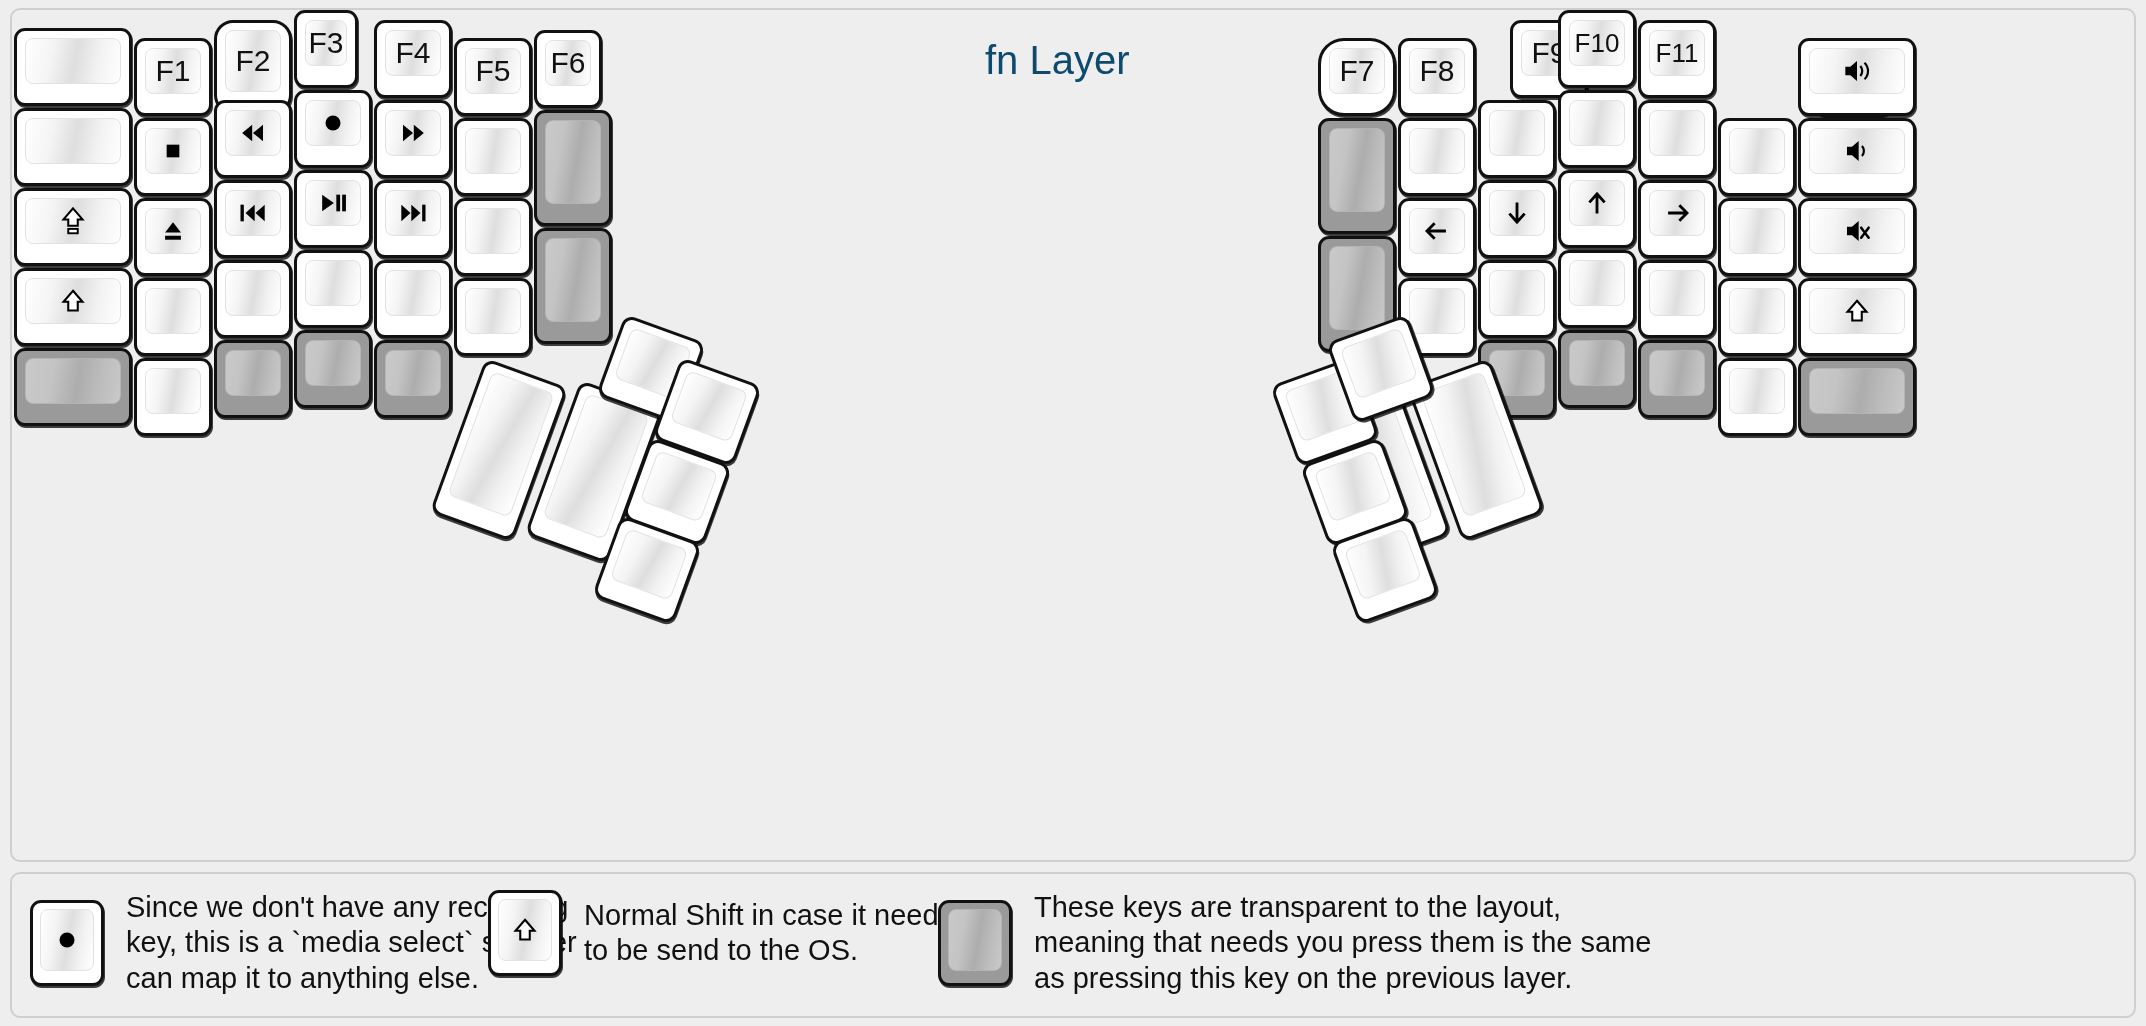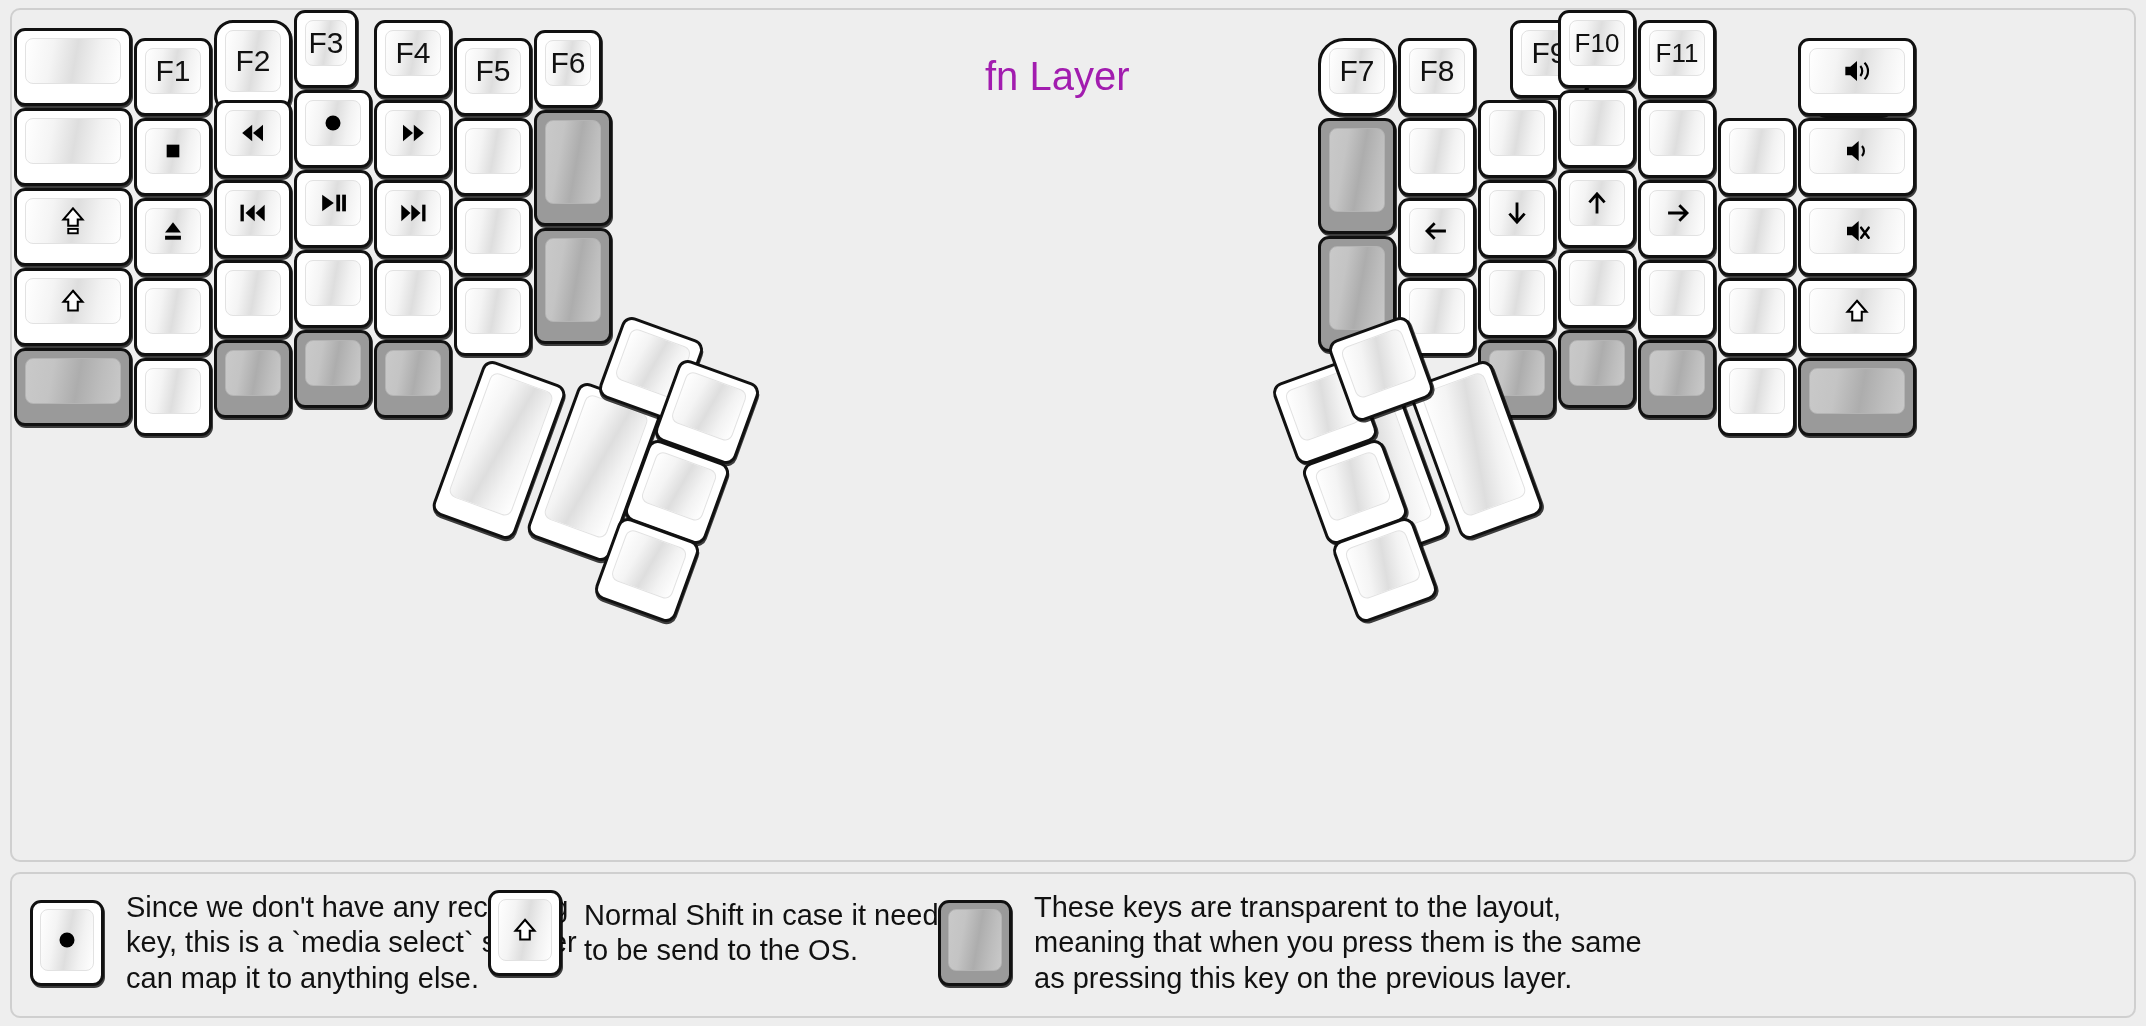--- a/index.html
+++ b/index.html
@@ -16,23 +16,22 @@
     background:#eeeeee;
     border:2px solid #cfcfcf;
     border-radius:10px;
   }
   #board-panel{left:10px;top:8px;width:2122px;height:850px;}
   #legend-panel{left:10px;top:872px;width:2122px;height:142px;}
 
   .title{
     position:absolute;
     font-size:40px;
-    color:#a21caf;
+    color:#0c4a6e;
     white-space:nowrap;
-    margin-top:16px;
   }
 
   
   .key{
     position:absolute;
     box-sizing:border-box;
     background:#ffffff;
     border:3px solid #111111;
     border-radius:11px;
     box-shadow:1px 2px 0 rgba(0,0,0,0.75);
@@ -511,18 +510,18 @@
           </div>
         </div>
         <div class="legend-text">Normal Shift in case it needs
 to be send to the OS.</div>
       </div>
       <div class="legend-item" style="left: 938px; top: 890px;">
         <div class="legend-key trans">
           <div class="cap"></div>
         </div>
         <div class="legend-text">These keys are transparent to the layout,
-meaning that when you press them is the same
+meaning that needs you press them is the same
 as pressing this key on the previous layer.</div>
       </div>
     </div>
 
 </div>
 
 </body></html>

